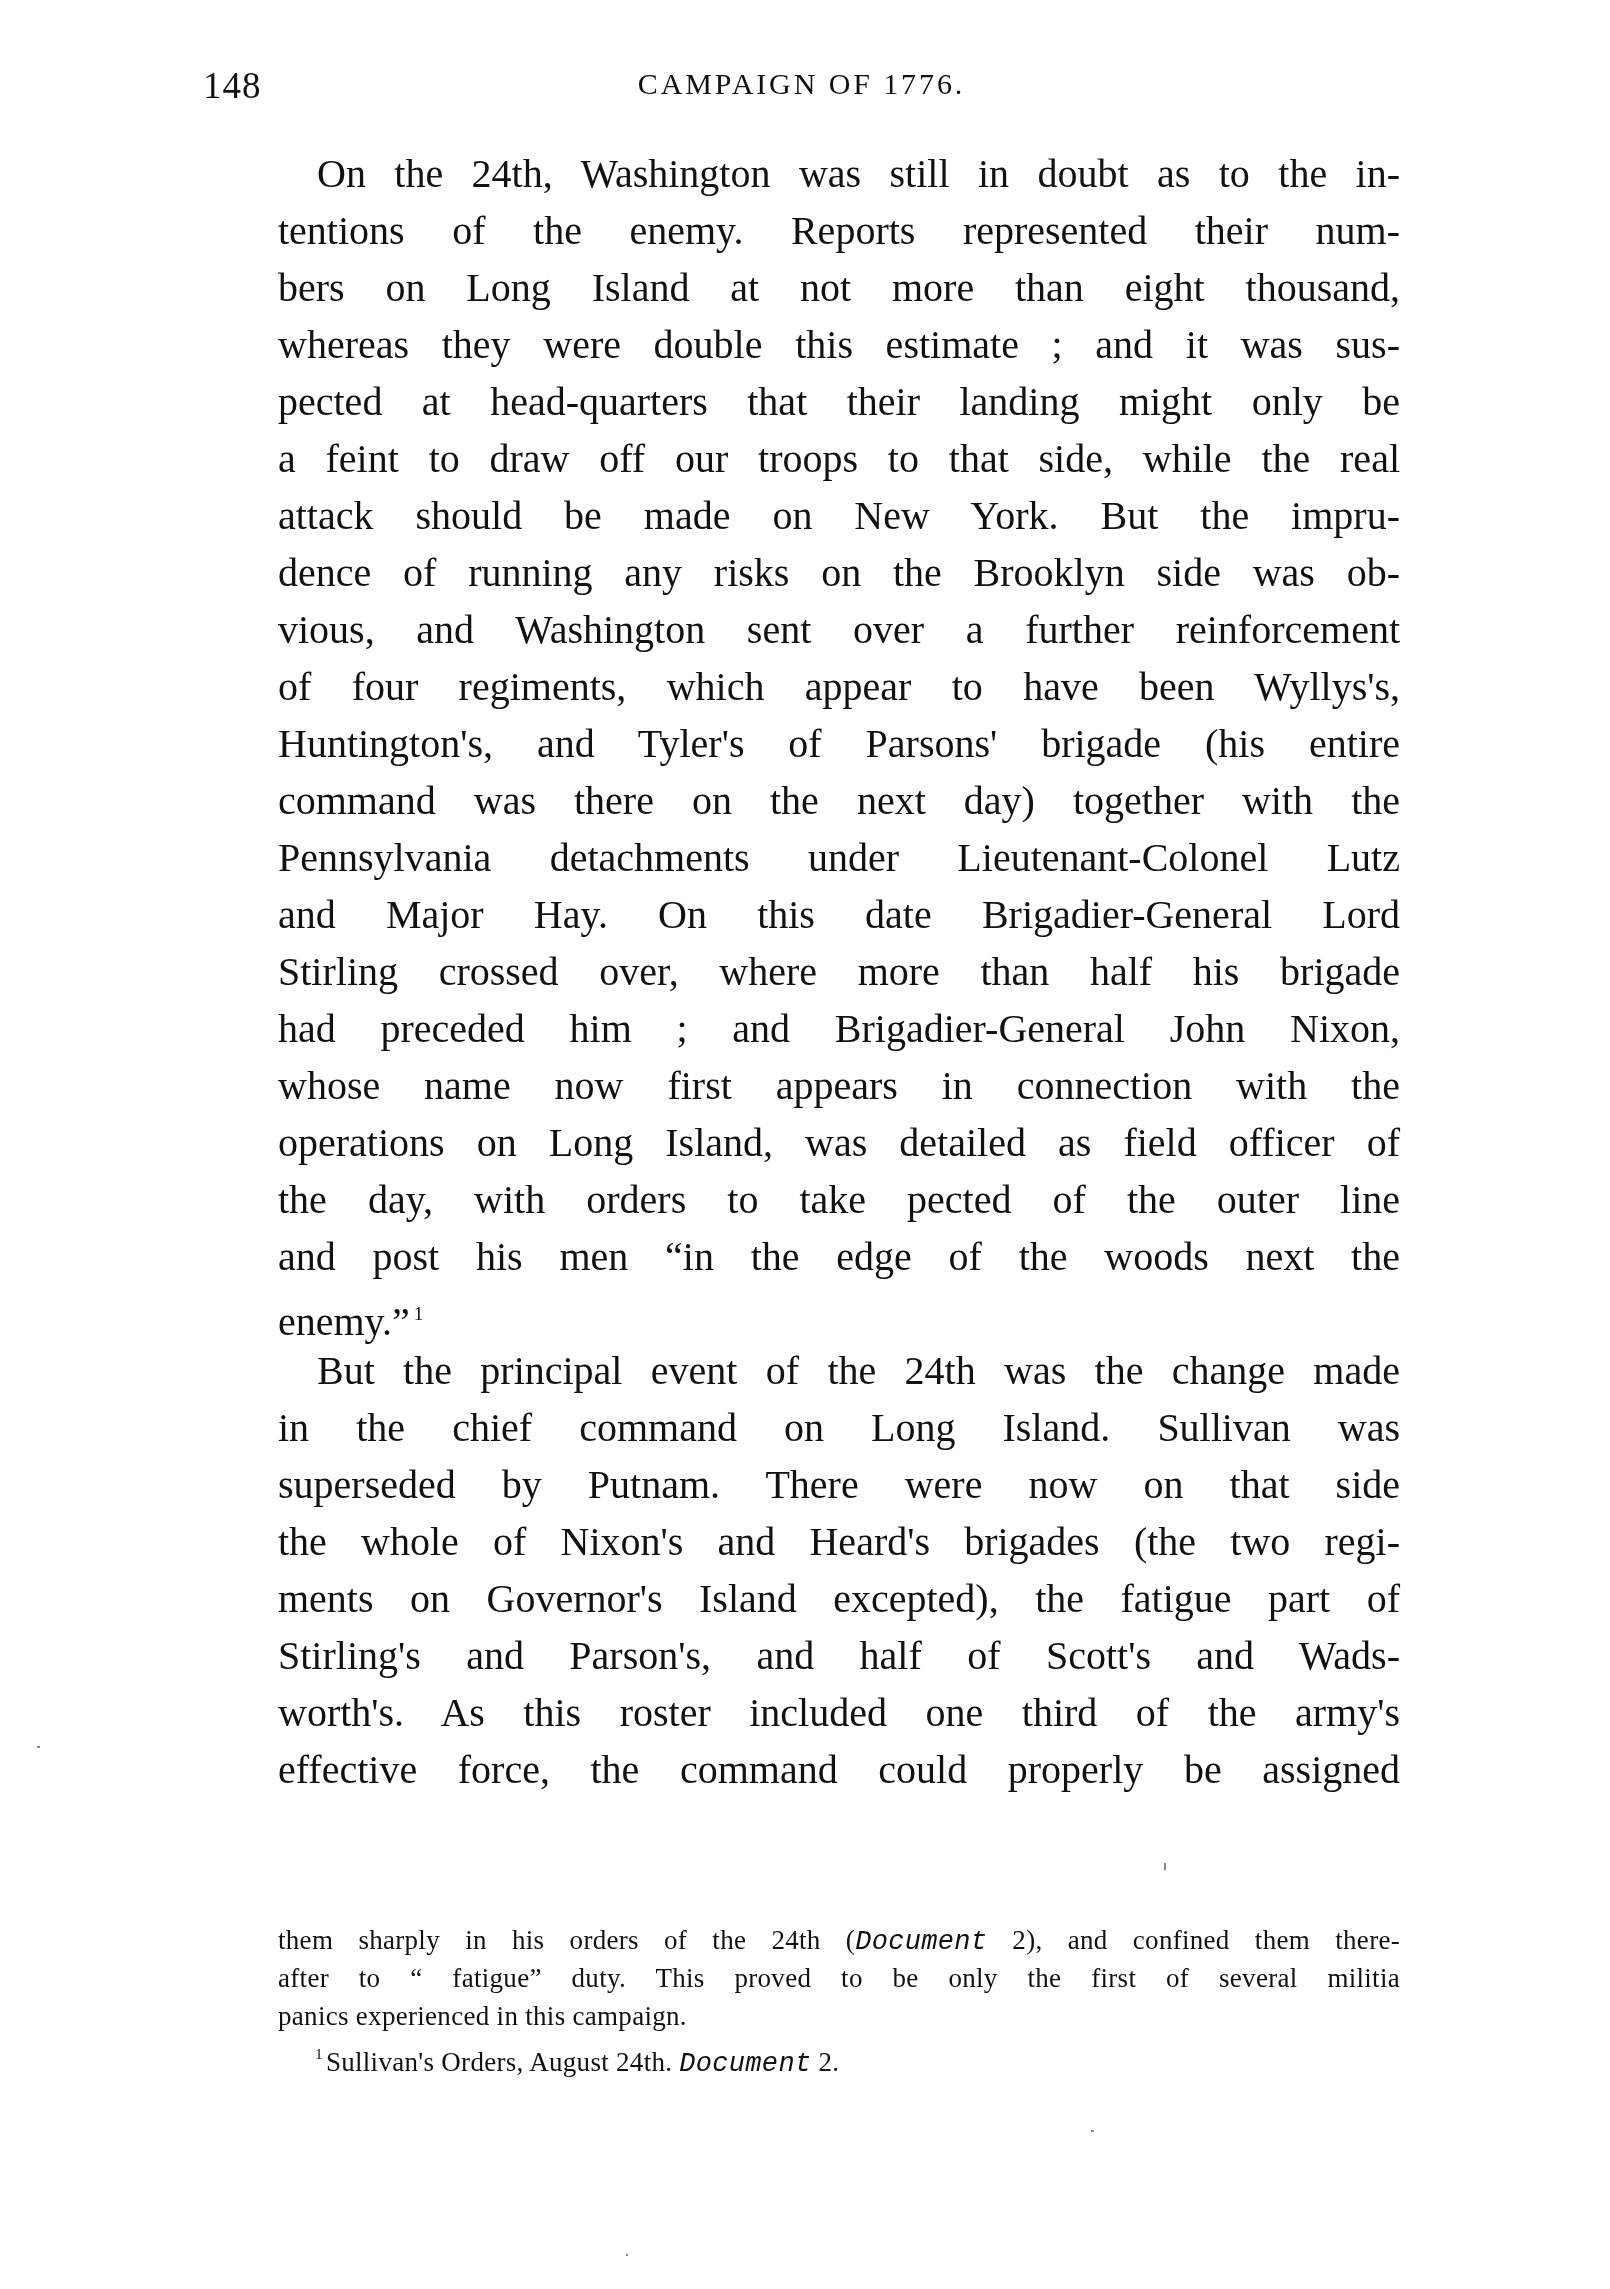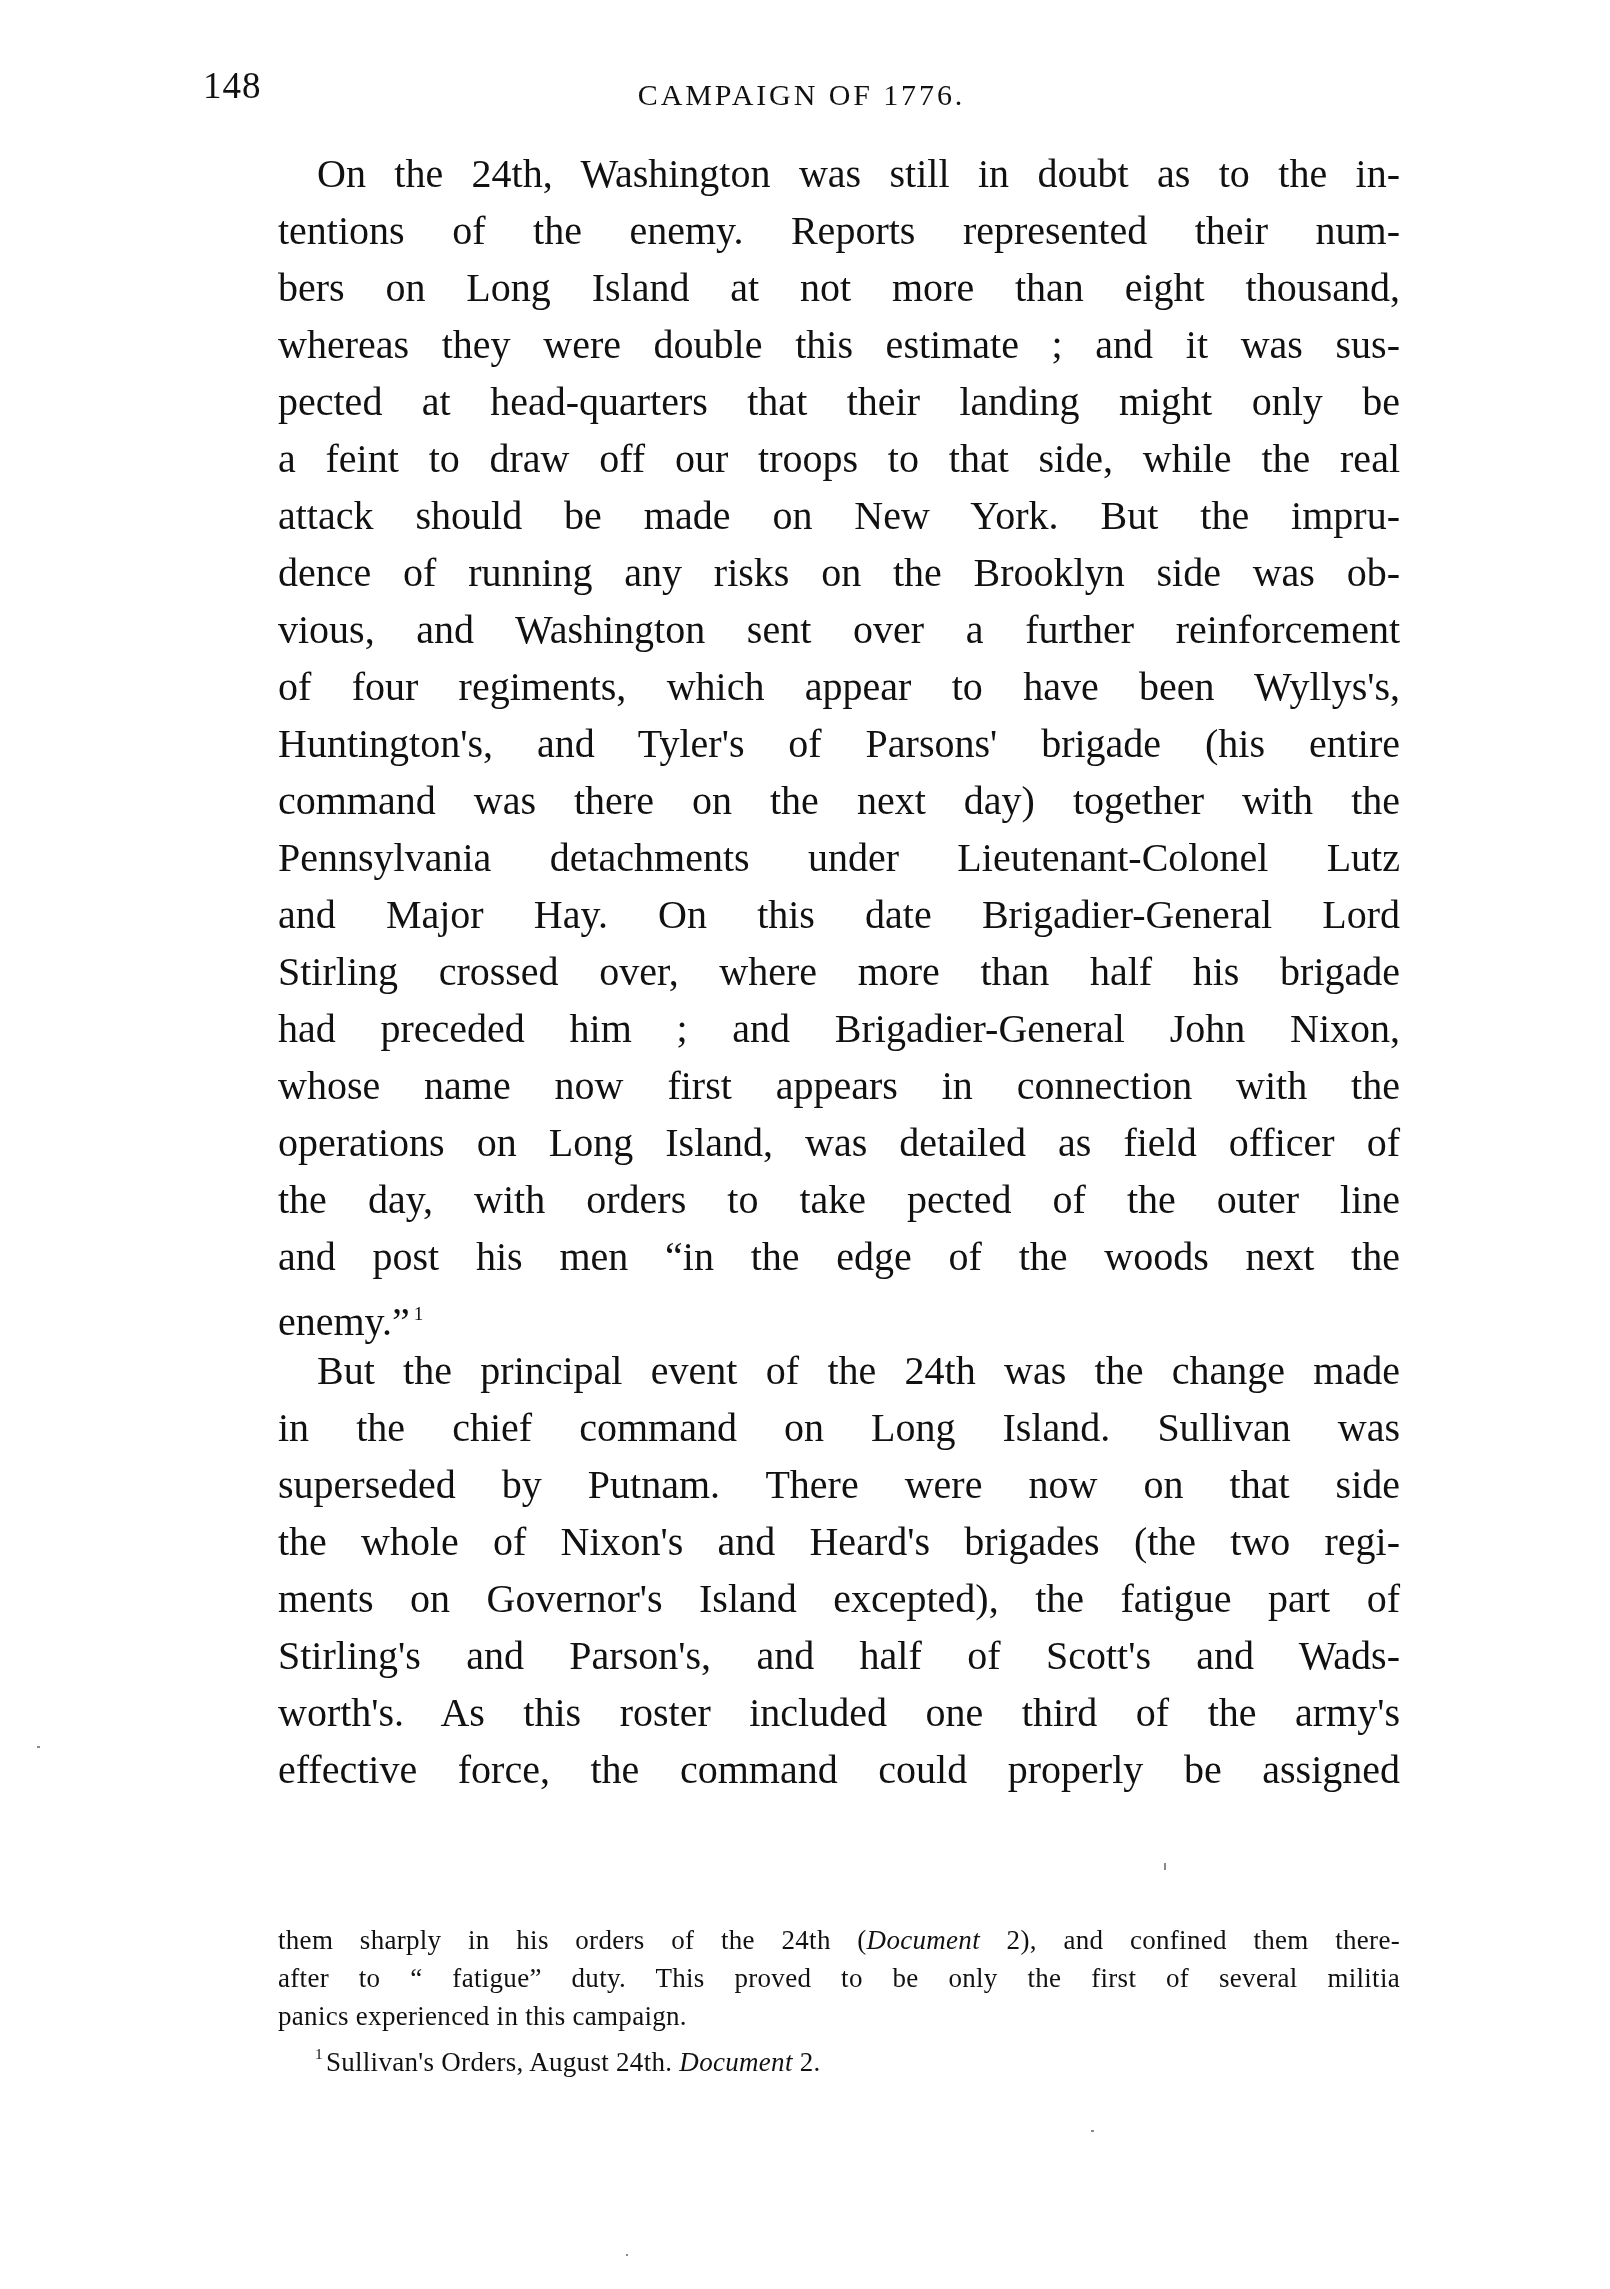--- a/index.html
+++ b/index.html
@@ -1,31 +1,31 @@
 <!DOCTYPE html>
 <html><head>
 <meta charset="utf-8">
 <style>
   html, body { margin: 0; padding: 0; background: #ffffff; }
   body { width: 1610px; height: 2289px; position: relative; overflow: hidden; color: #111; font-family: "Liberation Serif", "DejaVu Serif", serif; }
   .page { position: absolute; left: 0; top: 0; width: 1610px; height: 2289px; background: #fff; padding-left: 16px; }
   .running-head { position: absolute; top: 64px; left: 203px; width: 1197px; height: 48px; }
   .page-number { position: absolute; left: 0; top: 0; font-size: 37px; letter-spacing: 1px; }
-  .running-title { position: absolute; left: 0; width: 1197px; top: 14px; text-align: center; font-size: 30px; letter-spacing: 2.9px; font-variant: small-caps; }
+  .running-title { position: absolute; left: 0; width: 1197px; top: 3px; text-align: center; font-size: 30px; letter-spacing: 2.9px; font-variant: small-caps; }
   .body-text { position: absolute; left: 278px; top: 145px; width: 1122px; }
   .line { font-size: 40px; line-height: 57px; height: 57px; white-space: nowrap; text-align: justify; text-align-last: justify; }
   .line.indent { padding-left: 39px; }
   .line.last { text-align-last: left; }
   .sup { font-size: 19.3px; vertical-align: 15.4px; margin-left: 3.9px; }
   .footnotes { position: absolute; left: 278px; top: 1921px; width: 1122px; }
   .fn-line { font-size: 27px; line-height: 38px; height: 38px; white-space: nowrap; text-align: justify; text-align-last: justify; letter-spacing: 0.3px; }
   .fn-line.last { text-align-last: left; }
   .fn-line.indent { padding-left: 37px; }
   .fn-sup { font-size: 15.4px; vertical-align: 11.6px; margin-right: 2.9px; }
-  em { font-style: italic; }
+  em { font-style: italic; font-family: Liberation Mono, monospace; }
   .speck { position: absolute; background: #888; }
 </style>
 </head>
 <body>
 
 <div class="page">
 
   <div class="running-head">
     <span class="page-number">148</span>
     <div class="running-title">CAMPAIGN OF 1776.</div>

